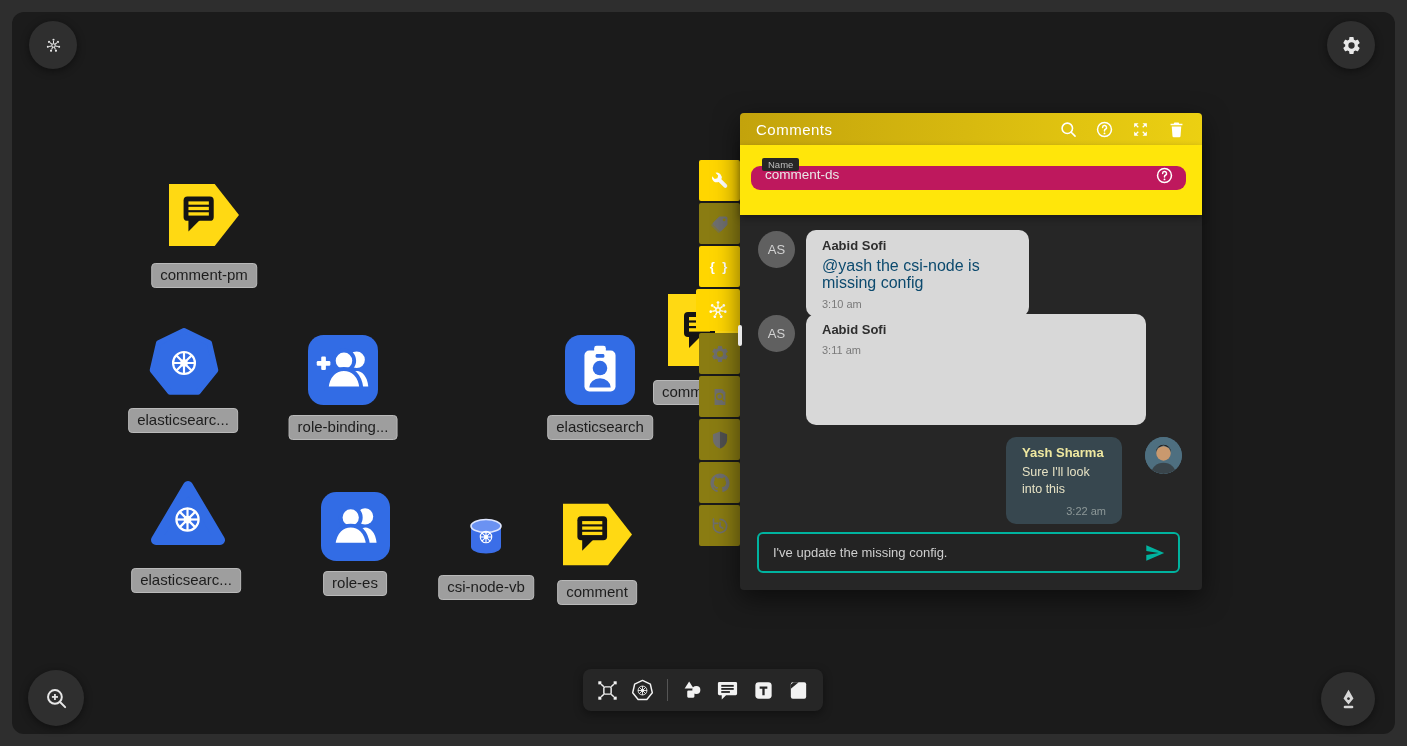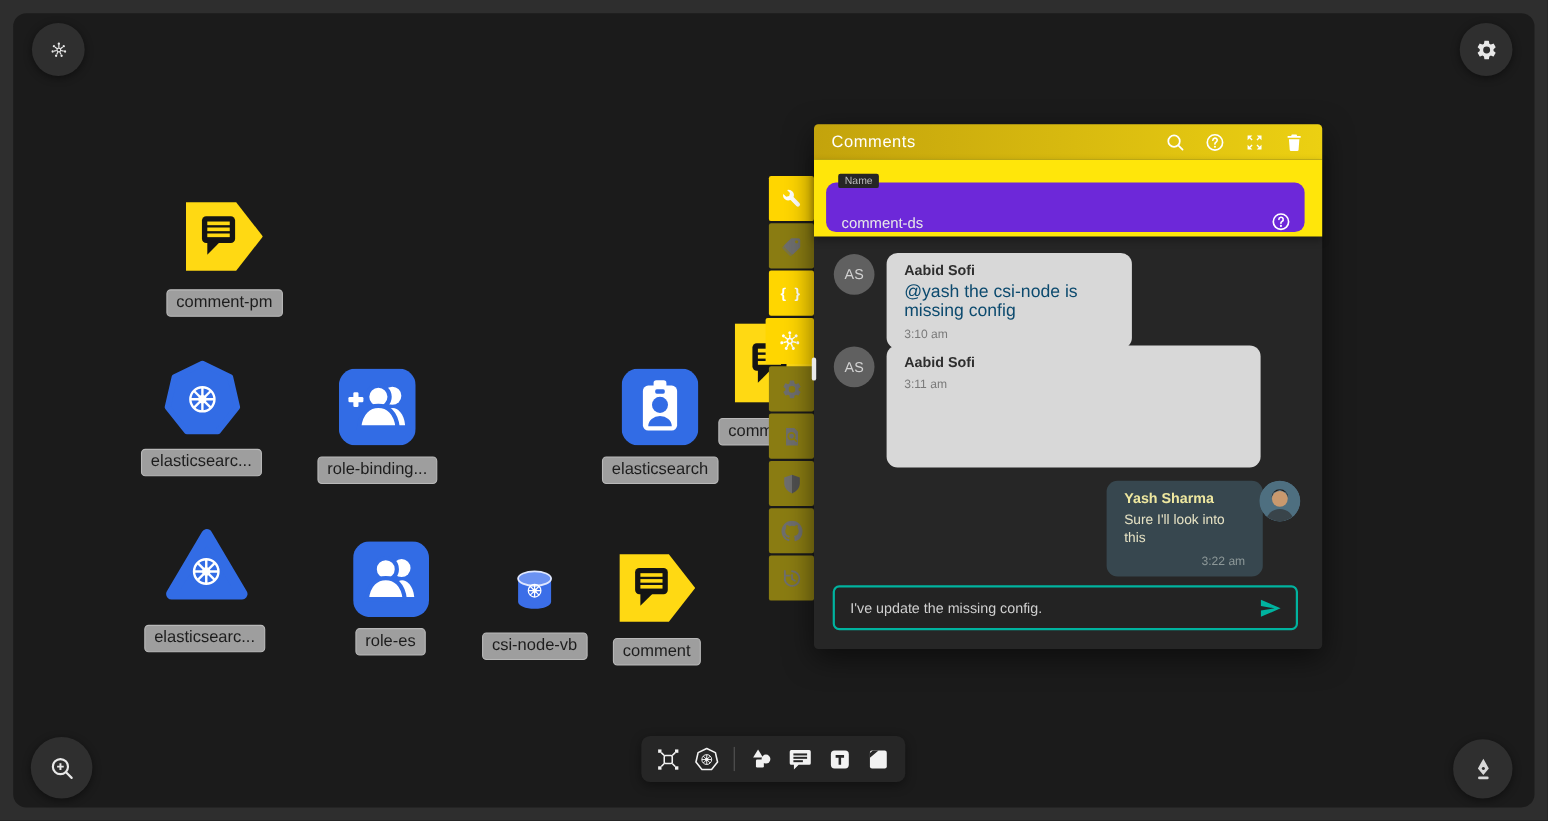--- a/index.html
+++ b/index.html
@@ -41,22 +41,22 @@
   }
   .panel-header{
     height:32px;border-radius:4px 4px 0 0;display:flex;align-items:center;
     background:linear-gradient(90deg,#c3a30c,#ecd012);
     padding:0 16px;color:#fff;
   }
   .panel-title{flex:1;font-size:15px;letter-spacing:.5px;}
   .hicon{width:19px;height:19px;margin-left:17px;color:#fff;cursor:pointer;}
   .name-sec{position:relative;height:70px;background:#ffe60a;box-shadow:0 3px 7px rgba(0,0,0,.35);}
   .name-box{
-    position:absolute;left:11px;right:16px;top:21px;height:45px;background:#6d28d9;
-    border-radius:9px;display:flex;align-items:flex-end;padding:0 12px;
+    position:absolute;left:11px;right:16px;top:21px;height:24px;background:#be185d;
+    border-radius:9px;display:flex;align-items:flex-start;padding:0 12px;
   }
   .name-chip{
     position:absolute;left:22px;top:13px;background:#262626;color:#bdbdbd;
     font-size:9.5px;padding:1px 6px;border-radius:2px;z-index:2;
   }
   .name-input{
     flex:1;background:transparent;border:none;outline:none;color:#e8e8e8;
     font-size:13.5px;font-family:"Liberation Sans",sans-serif;
   }
   .avatar{
@@ -443,21 +443,21 @@
   </div>
 
   <div class="avatar" style="left:18px;top:202px">
     <span>AS</span>
   </div>
   <div class="bubble" style="left:66px;top:201px;width:340px;height:111px">
     <div class="author">Aabid Sofi</div>
     <div class="time">3:11 am</div>
   </div>
 
-  <div class="bubble dark" style="left:266px;top:324px;width:142px">
+  <div class="bubble dark" style="left:266px;top:324px;width:116px">
     <div class="author">Yash Sharma</div>
     <div class="text">Sure I'll look into this</div>
     <div class="time">3:22 am</div>
   </div>
   <div class="avatar" style="left:405px;top:324px;background:#4e6f80;overflow:hidden">
     <svg viewBox="0 0 36 36" width="37" height="37">
       <clipPath id="avclip">
           <circle cx="18" cy="18" r="18"></circle>
         </clipPath>
       <g clip-path="url(#avclip)">

